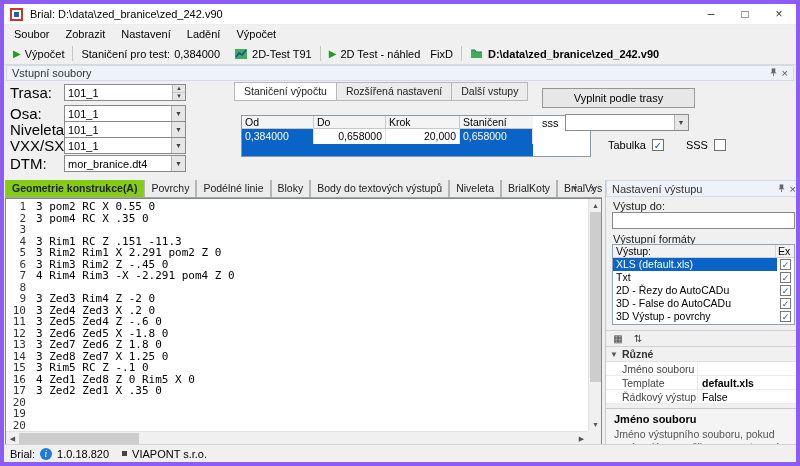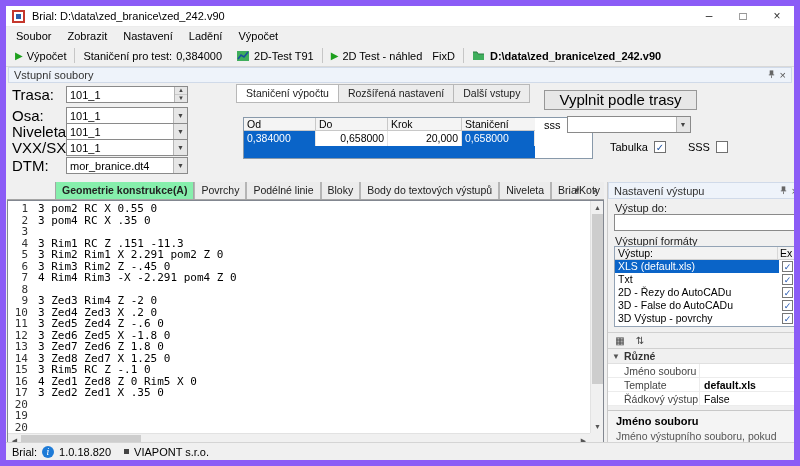--- a/index.html
+++ b/index.html
@@ -1,19 +1,19 @@
 <!DOCTYPE html>
 <html><head>
 <meta charset="utf-8">
 <style>
   * { box-sizing: border-box; margin: 0; padding: 0; }
   html,body { background:#d9d9d9; }
   body { font-family:"Liberation Sans", sans-serif; }
   .window { position:relative; width:800px; height:466px; background:#f0f0f0;
-            border:6px solid #8b5cf6; overflow:hidden; font-size:11px; color:#000; }
+            border:4px solid #8b5cf6; overflow:hidden; font-size:11px; color:#000; }
 
   
   .titlebar { position:absolute; top:0; left:0; width:100%; height:21px; background:#ffffff;
               display:flex; align-items:center; padding-left:6px; border-bottom:1px solid #ececec; }
   .title-text { font-size:11px; margin-left:6px; white-space:nowrap; }
   .win-controls { margin-left:auto; display:flex; height:100%; }
   .win-btn { width:34px; text-align:center; line-height:20px; font-size:12px; color:#333; }
 
   
   .menubar { position:absolute; top:21px; left:0; width:100%; height:18px; background:#f0f0f0;
@@ -56,37 +56,37 @@
   .stable { position:absolute; left:237px; top:18px; width:350px; border:1px solid #8899aa;
             display:grid; grid-template-columns:72px 72px 74px 73px; background:#fff;margin-top:16px; }
   .sth { height:13px; background:#f4f4f4; border-right:1px solid #c8c8c8; border-bottom:1px solid #c8c8c8;
          font-size:10.5px; padding-left:3px; line-height:13px; }
   .std { height:15px; font-size:10.5px; line-height:15px; padding:0 3px; border-right:1px solid #e4e4e4; }
   .std.num { text-align:right; }
   .std.sel { background:#0a64c8; color:#fff; }
   .selrow { grid-column:1 / 5; height:12px; background:#0a64c8; }
 
   .fillbtn { position:absolute; left:538px; top:7px; width:153px; height:20px; background:#e7e7e7;
-             border:1px solid #979797; font-size:15px; text-align:center; line-height:18px; }
+             border:1px solid #979797; font-size:11px; text-align:center; line-height:18px; }
   .sssrow { position:absolute; left:538px; top:33px; display:flex; align-items:center; gap:6px; }
   .combo { position:relative; width:124px; height:17px; background:#fff; border:1px solid #8a8a8a;
            display:flex; align-items:center; }
   .combo .ddbtn { margin-left:auto; }
   .chkrow { position:absolute; left:604px; top:58px; display:flex; align-items:center; gap:6px; }
   .cbx { width:12px; height:12px; background:#fff; border:1px solid #707070; font-size:10px;
          line-height:11px; text-align:center; color:#1b4f9e; }
 
   
   .tabbar { position:absolute; top:176px; left:1px; width:597px; height:18px; display:flex;
             align-items:flex-end; border-bottom:1px solid #a5a5a5; overflow:hidden; padding-right:38px;
             white-space:nowrap; background:#f0f0f0; }
   .etab { padding:2px 6px 3px; font-size:10.5px; border:1px solid #b5b5b5; border-bottom:none;
           background:#ececec; color:#222; }
-  .etab.active { background:#86efac; font-weight:bold; position:relative; margin-bottom:-1px;
-                 border-bottom:1px solid #fff; border-color:#a5a5a5;margin-left:48px; }
+  .etab.active { background:#84cc16; font-weight:bold; position:relative; margin-bottom:-1px;
+                 border-bottom:1px solid #fff; border-color:#a5a5a5; }
   .tabbtns { position:absolute; top:178px; left:563px; display:flex; gap:2px; }
   .tabbtn { width:16px; height:14px; text-align:center; line-height:14px; font-size:8px; color:#444; }
   .tabbtn.close { font-size:11px; }
 
   .editor { position:absolute; top:194px; left:1px; width:597px; height:247px; background:#fff;
             border:1px solid #828790; }
   .elines { position:absolute; top:2px; left:2px; right:14px; bottom:14px; overflow:hidden;
             font-family:"DejaVu Sans Mono", monospace; font-size:11px; line-height:11.5px; }
   .eline { display:flex; height:11.5px; white-space:pre; }
   .lnum { width:18px; text-align:right; margin-right:10px; color:#333; }

